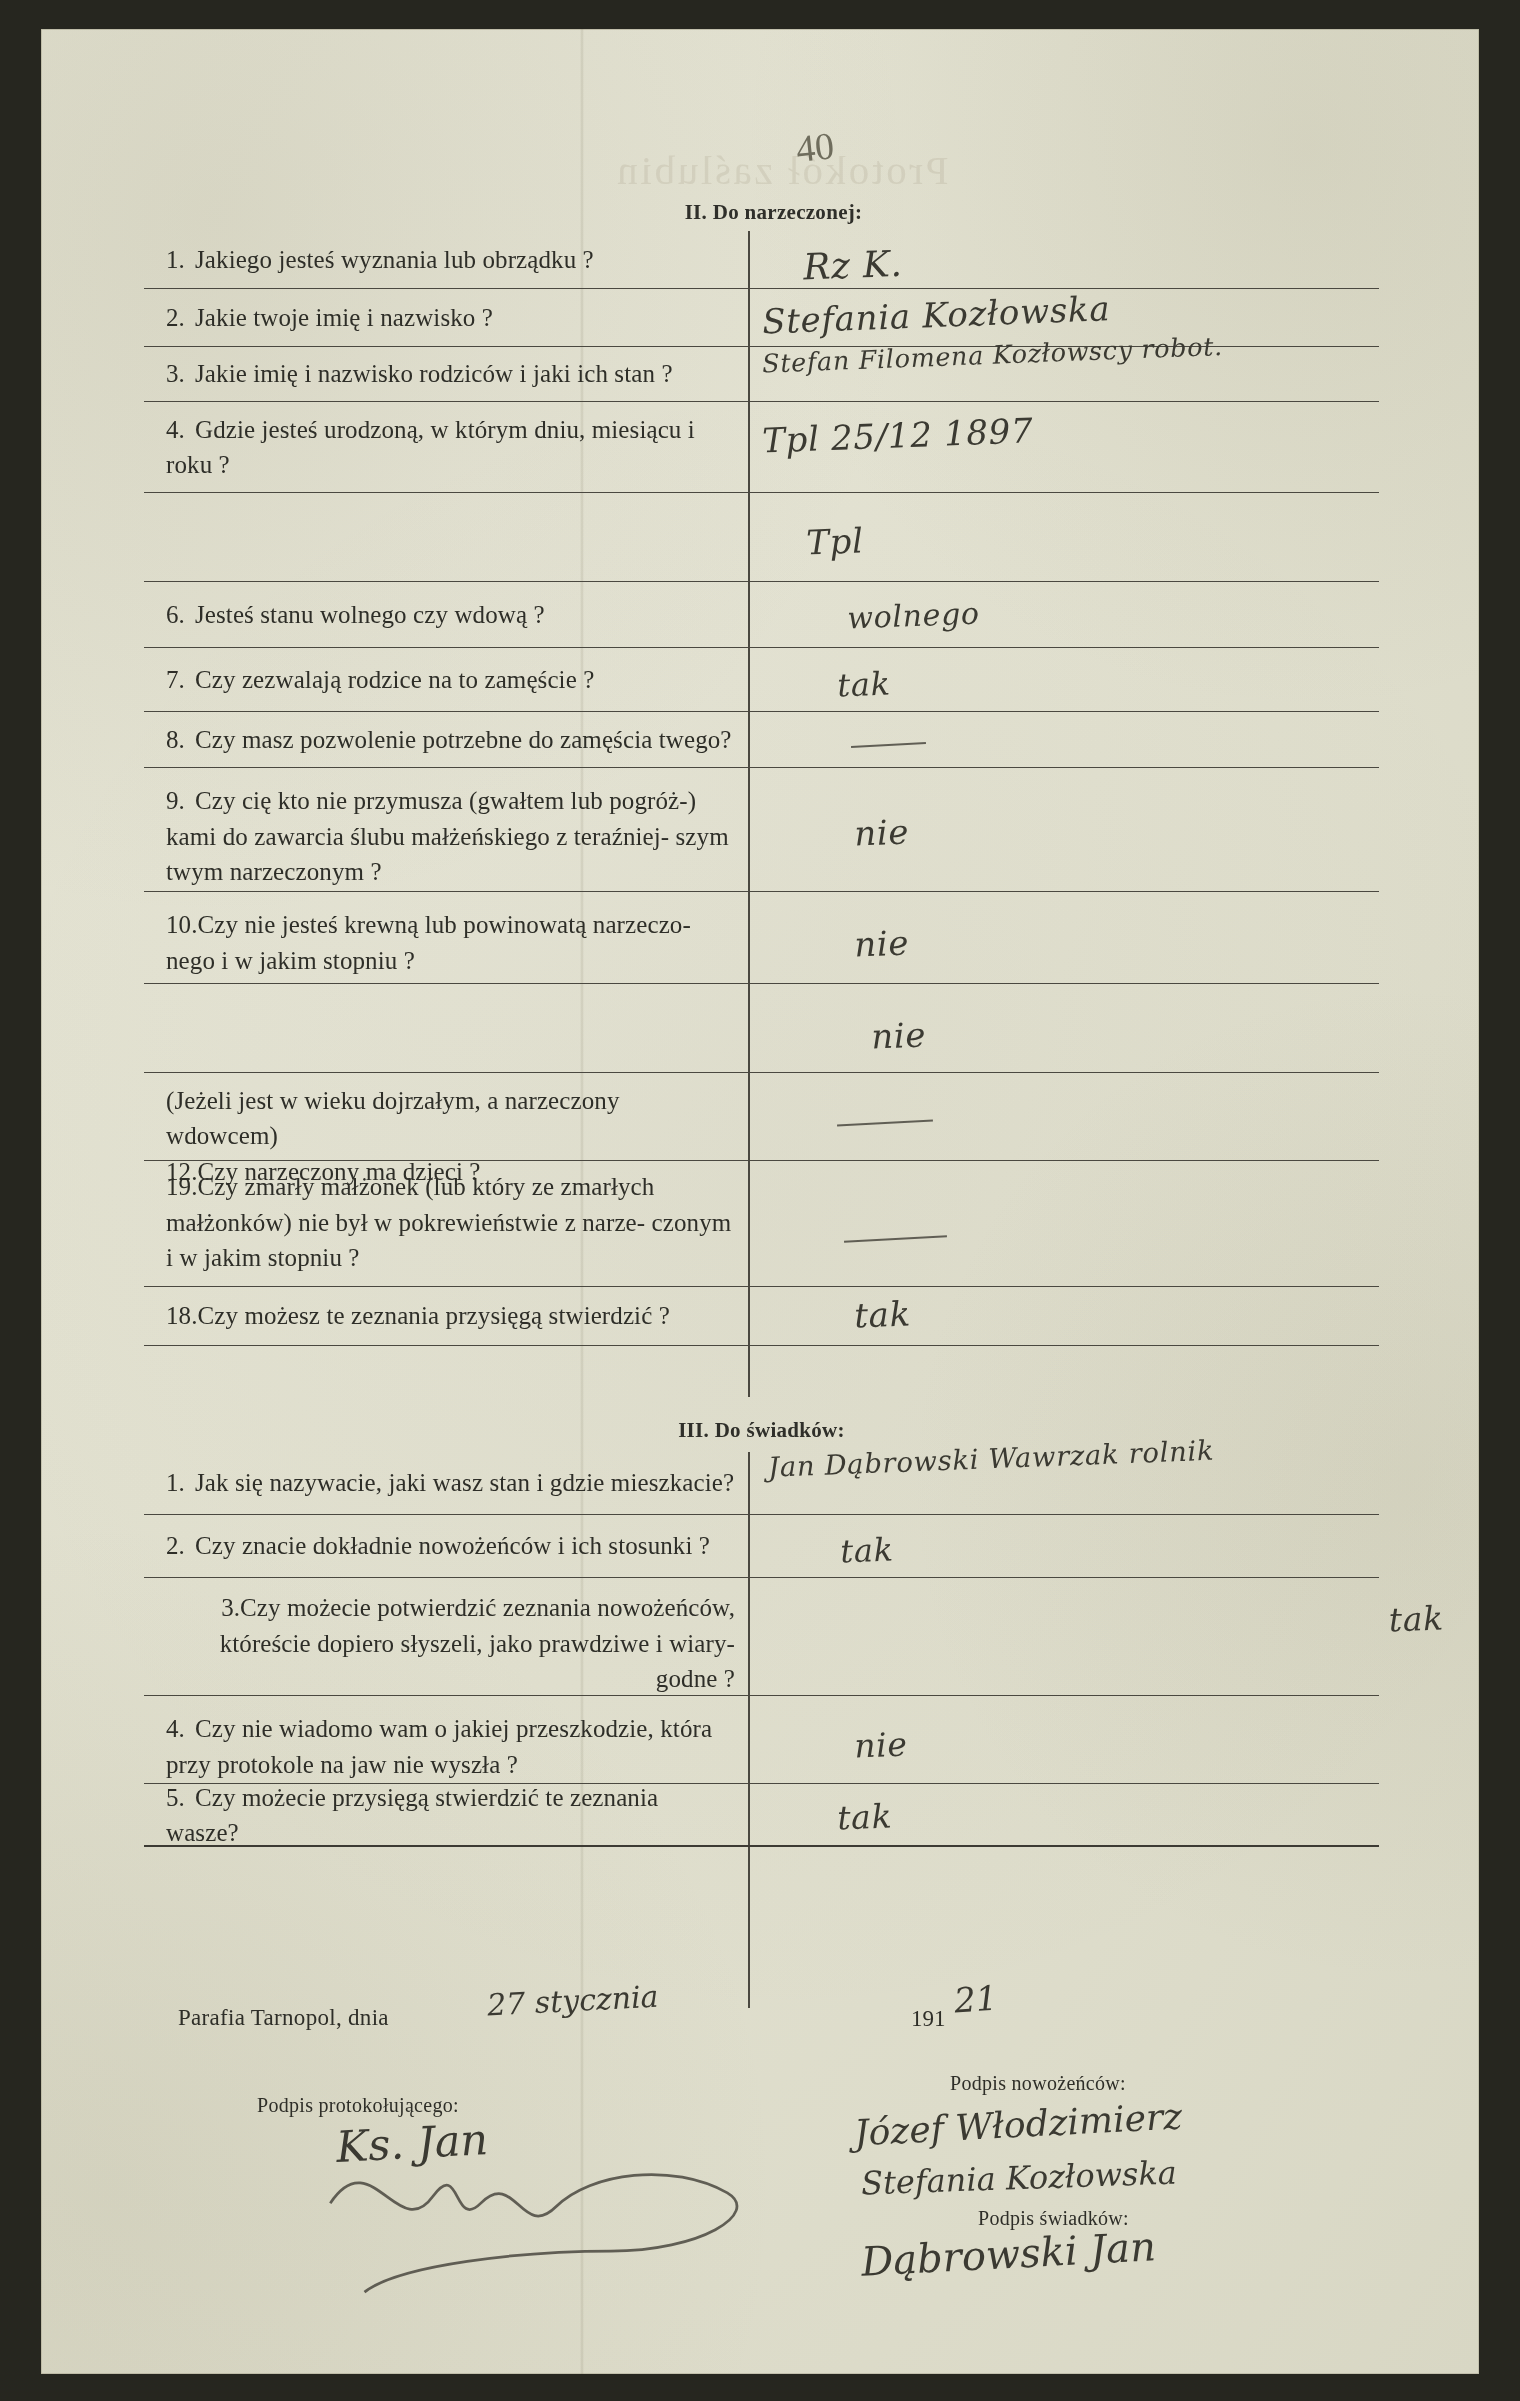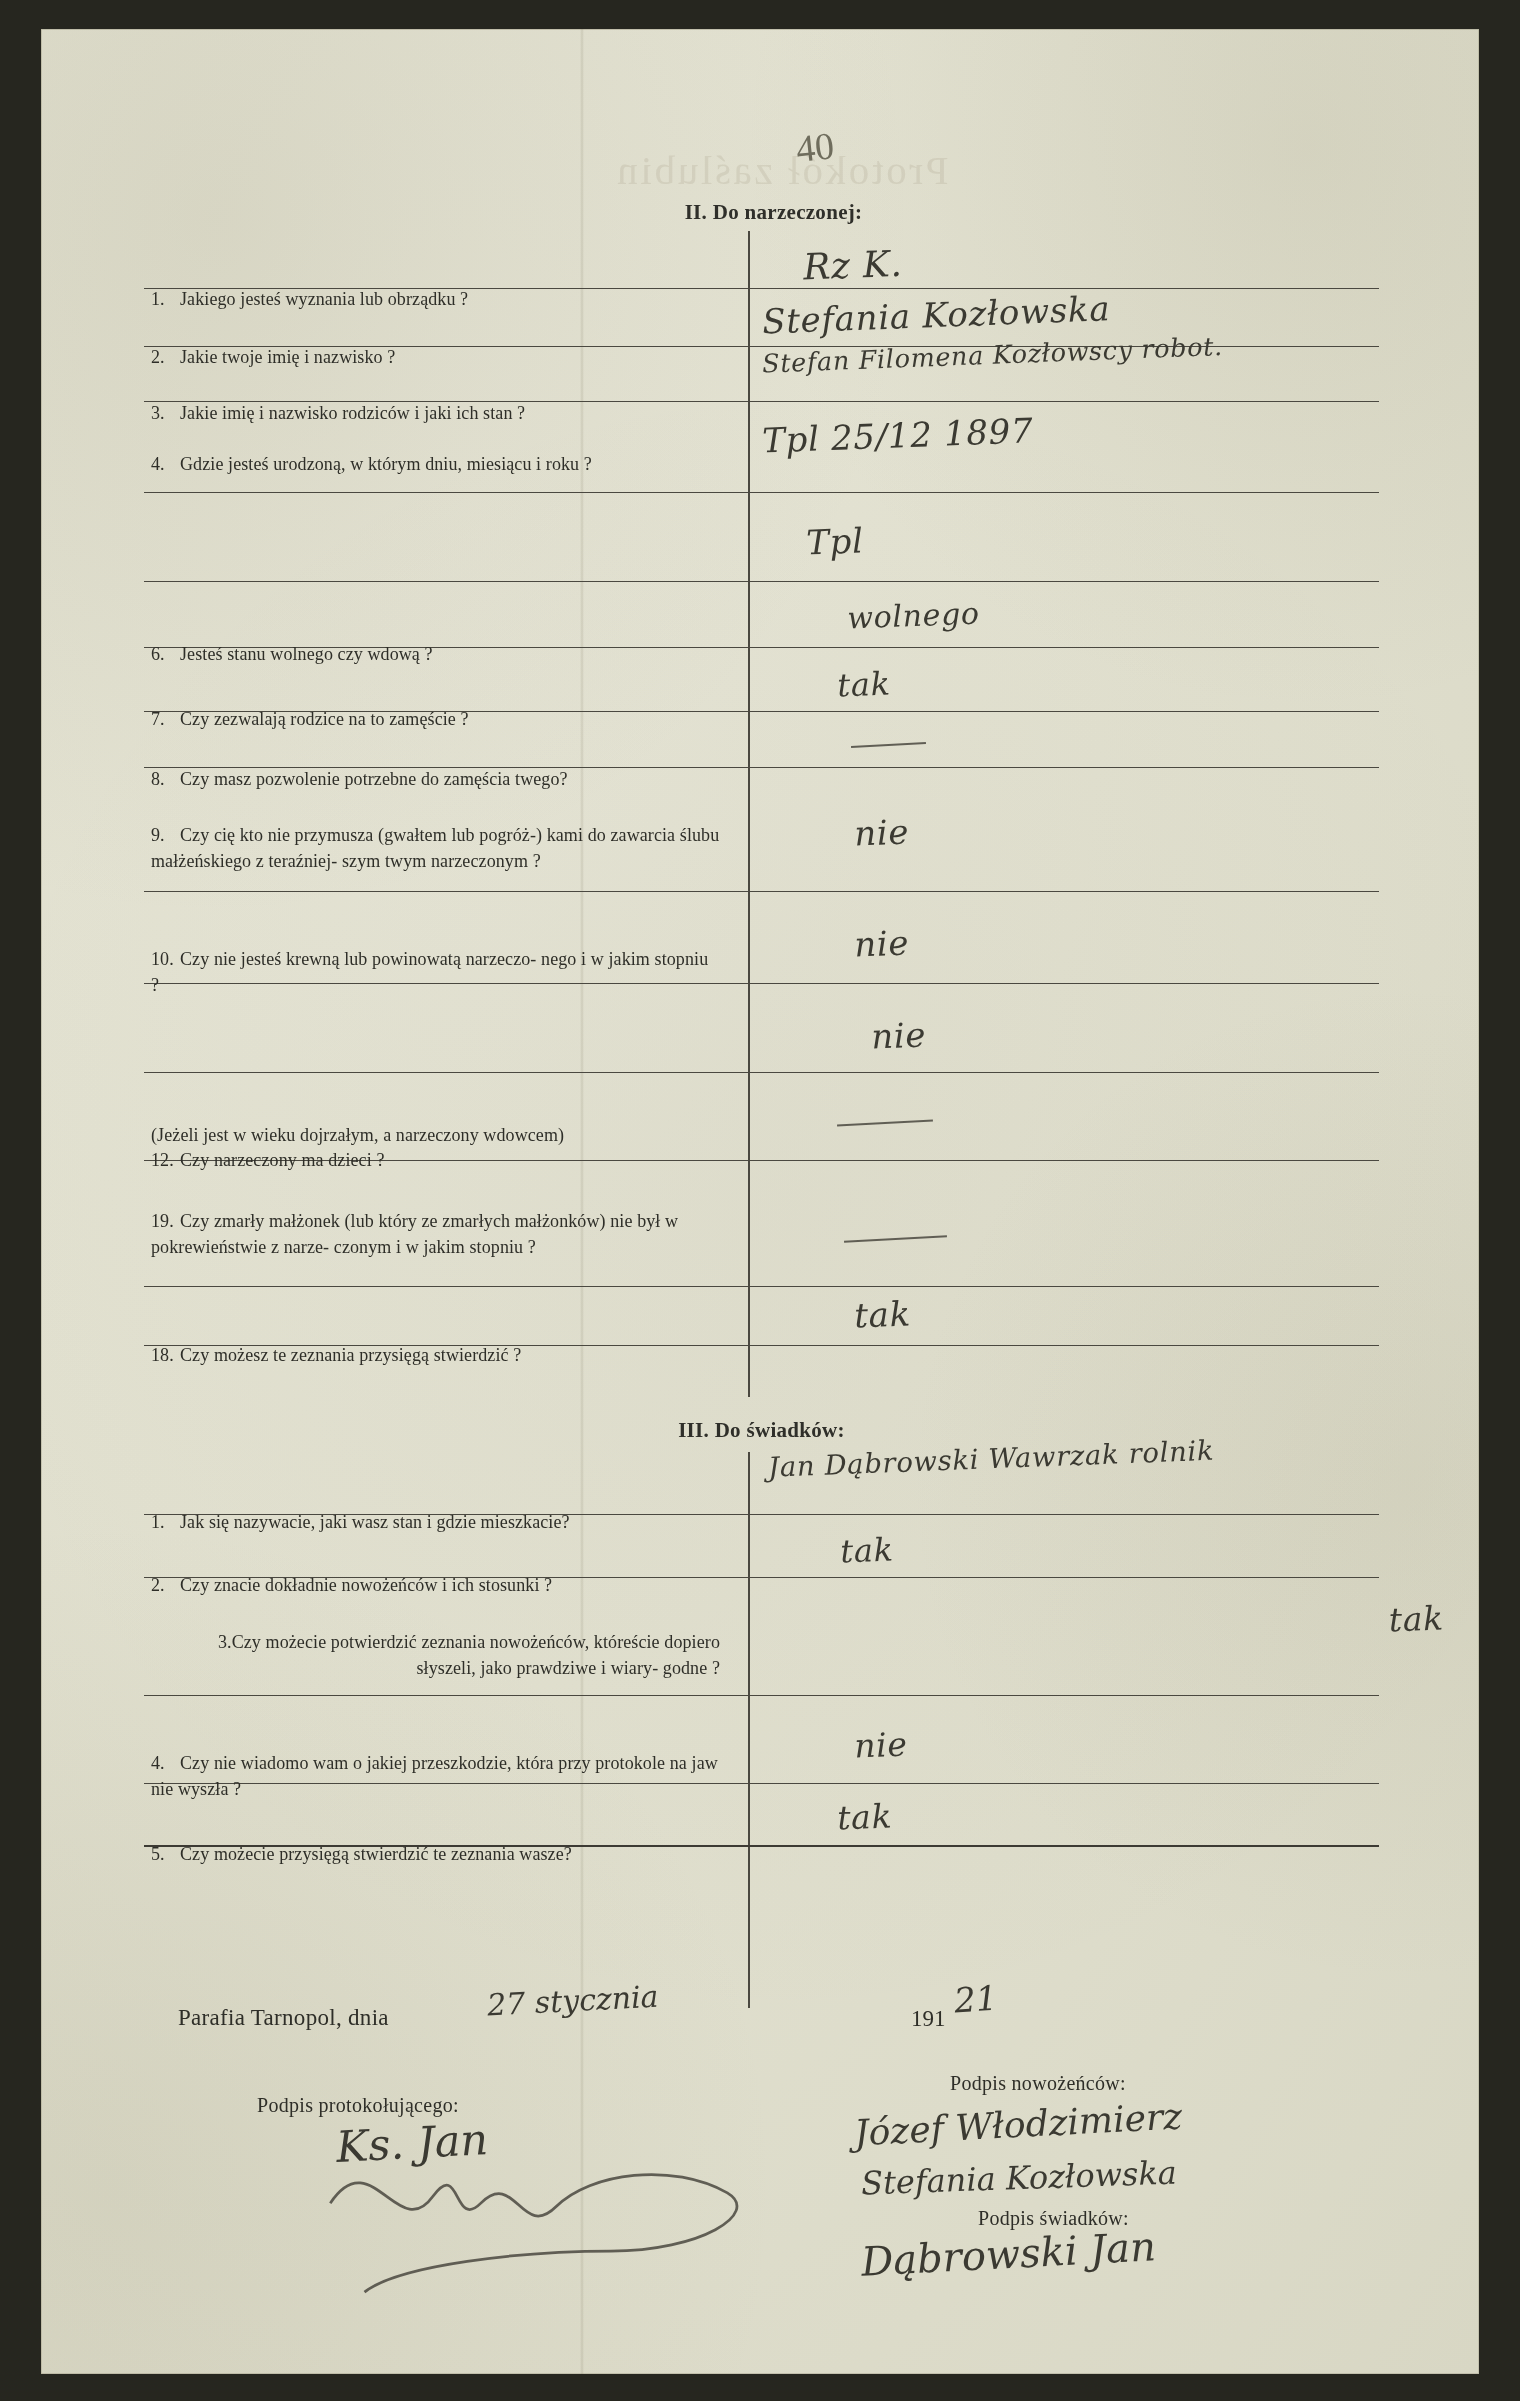--- a/index.html
+++ b/index.html
@@ -102,29 +102,28 @@
     width: 1235px;
   }
   .row {
     position: relative;
     border-bottom: 1.4px solid #4a4840;
     box-sizing: border-box;
     padding: 0;
   }
   .q {
     position: absolute;
-    left: 7px;
+    left: 22px;
     top: 50%;
     transform: translateY(-50%);
     width: 569px;
-    font-size: 18px;
+    font-size: 25px;
     line-height: 1.42;
     color: #2e2e28;
     letter-spacing: 0.1px;
-    margin-top: 40px;
   }
   .q .num {
     display: inline-block;
     min-width: 29px;
   }
   .q.top {
     top: 9.6px;
     transform: none;
   }
   .q .center { display: block; text-align: center; padding-left: 0; }

